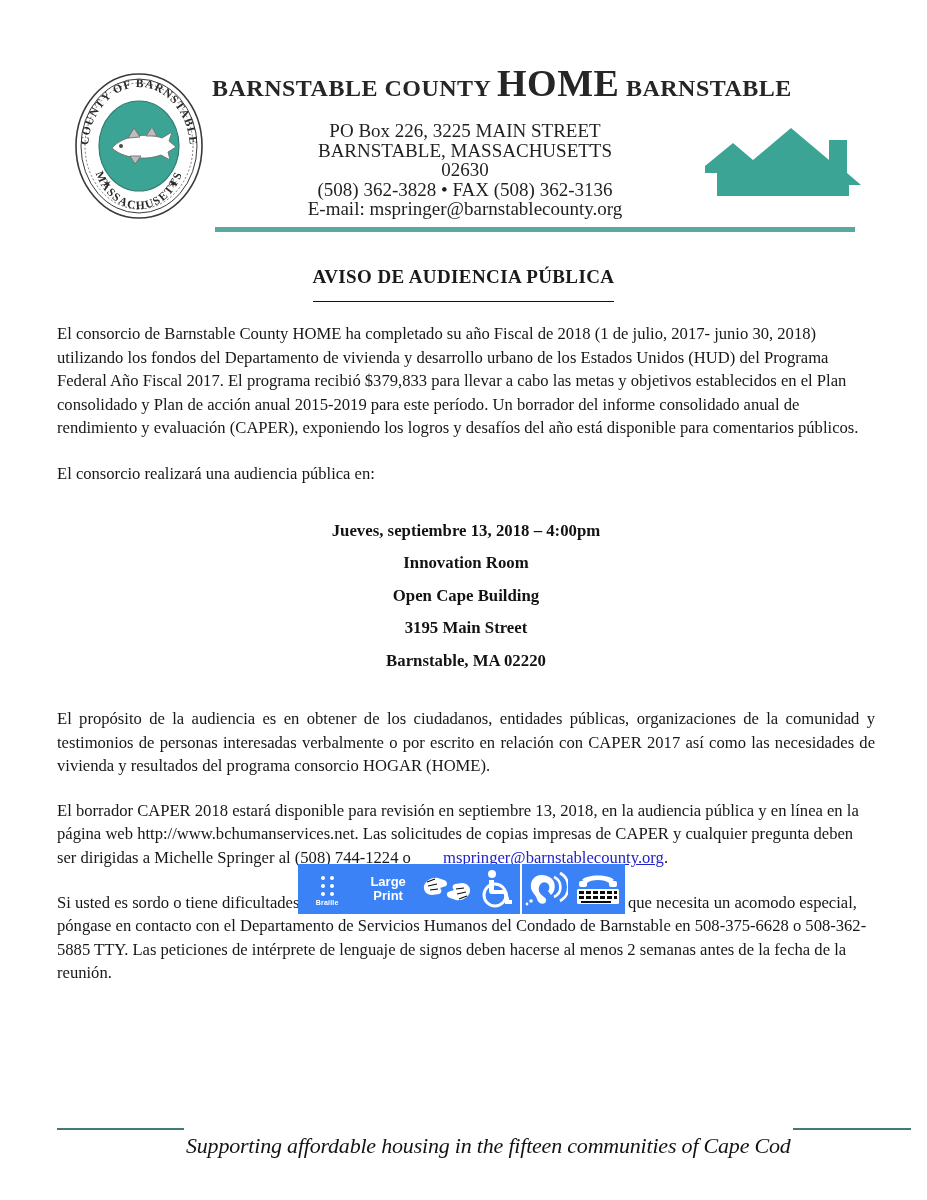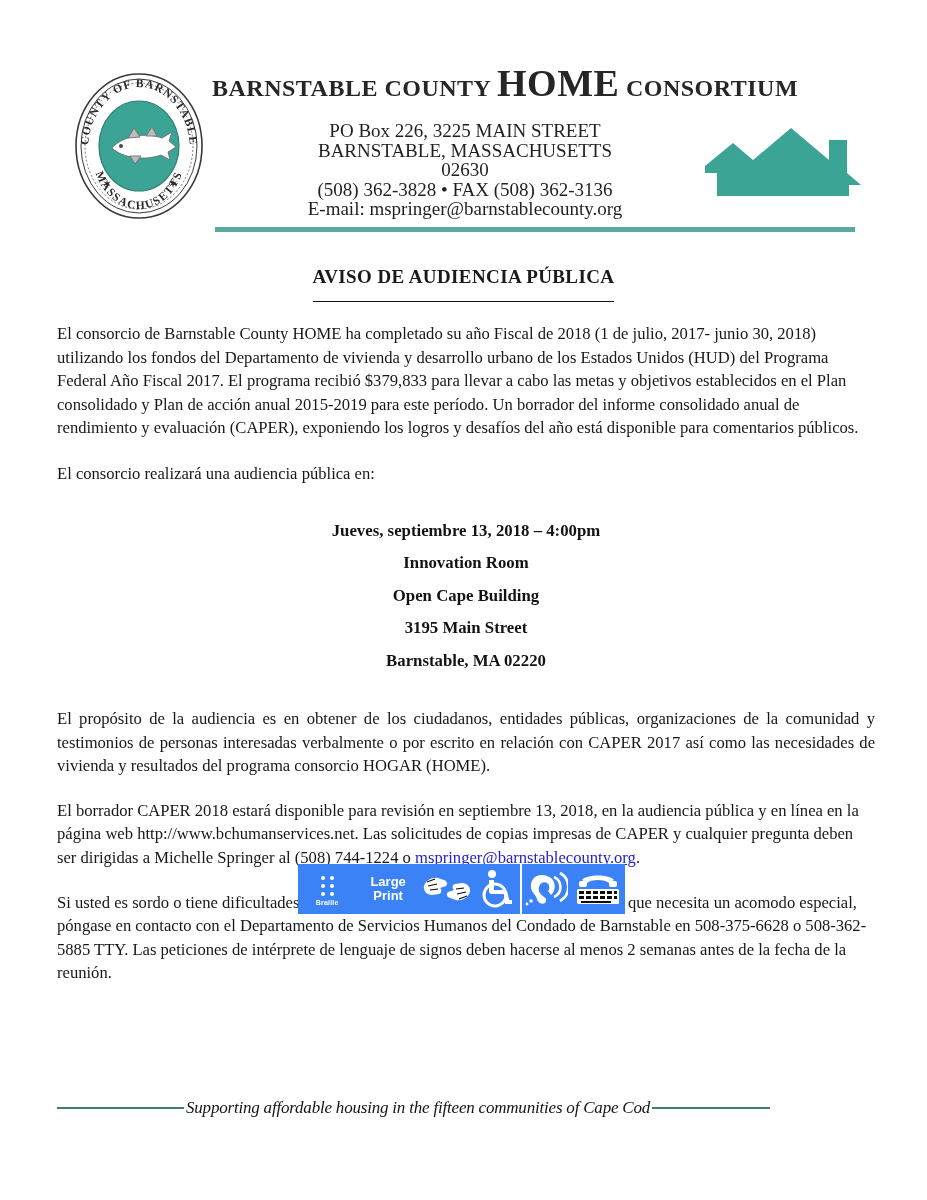--- a/index.html
+++ b/index.html
@@ -117,20 +117,21 @@
     text-align: center;
     font-size: 16.8px;
     line-height: 23.5px;
     font-weight: bold;
     color: #131313;
   }
 
   a.link {
     color: #2222cc;
     text-decoration: underline;
+    margin-left: 28px;
   }
 
   
   .access-strip {
     position: absolute;
     left: 298px;
     top: 864px;
     width: 327px;
     height: 50px;
     background: #3b82f6;
@@ -201,25 +202,26 @@
   .footer-line {
     height: 2px;
     background: #3f7b77;
     flex: 0 0 auto;
   }
   .footer-line.left  { width: 127px; }
   .footer-line.right { width: 118px; }
   .footer-text {
     font-family: "Liberation Serif", "DejaVu Serif", serif;
     font-style: italic;
-    font-size: 17px;
+    font-size: 22px;
     color: #131313;
     white-space: nowrap;
     padding: 0 2px;
     letter-spacing: -0.2px;
+    margin-top: 35px;
   }
 </style>
 </head>
 <body>
 
 <div class="header">
 
   <div class="seal">
     <svg width="142" height="155" viewBox="0 0 142 155" xmlns="http://www.w3.org/2000/svg">
       <defs>
@@ -243,21 +245,21 @@
       </text>
       <text font-family="Liberation Serif, serif" font-size="11.5" font-weight="bold" fill="#2a2a2a" letter-spacing="1.4">
         <textPath href="#arcBot" startOffset="50%" text-anchor="middle">MASSACHUSETTS</textPath>
       </text>
       <text x="34" y="120" font-family="Liberation Serif, serif" font-size="12" fill="#2a2a2a">✶</text>
       <text x="100" y="120" font-family="Liberation Serif, serif" font-size="12" fill="#2a2a2a">✶</text>
     </svg>
   </div>
 
   <div class="org-title">
-    <span class="sc">BARNSTABLE COUNTY </span><span class="big">HOME</span><span class="sc"> CONSORTIUM</span>
+    <span class="sc">BARNSTABLE COUNTY </span><span class="big">HOME</span><span class="sc"> BARNSTABLE</span>
   </div>
 
   <div class="address-block">
     <div>PO Box 226, 3225  MAIN  STREET</div>
     <div>BARNSTABLE,  MASSACHUSETTS</div>
     <div>02630</div>
     <div>(508) 362-3828 • FAX (508) 362-3136</div>
     <div>E-mail:  mspringer@barnstablecounty.org</div>
   </div>
 

